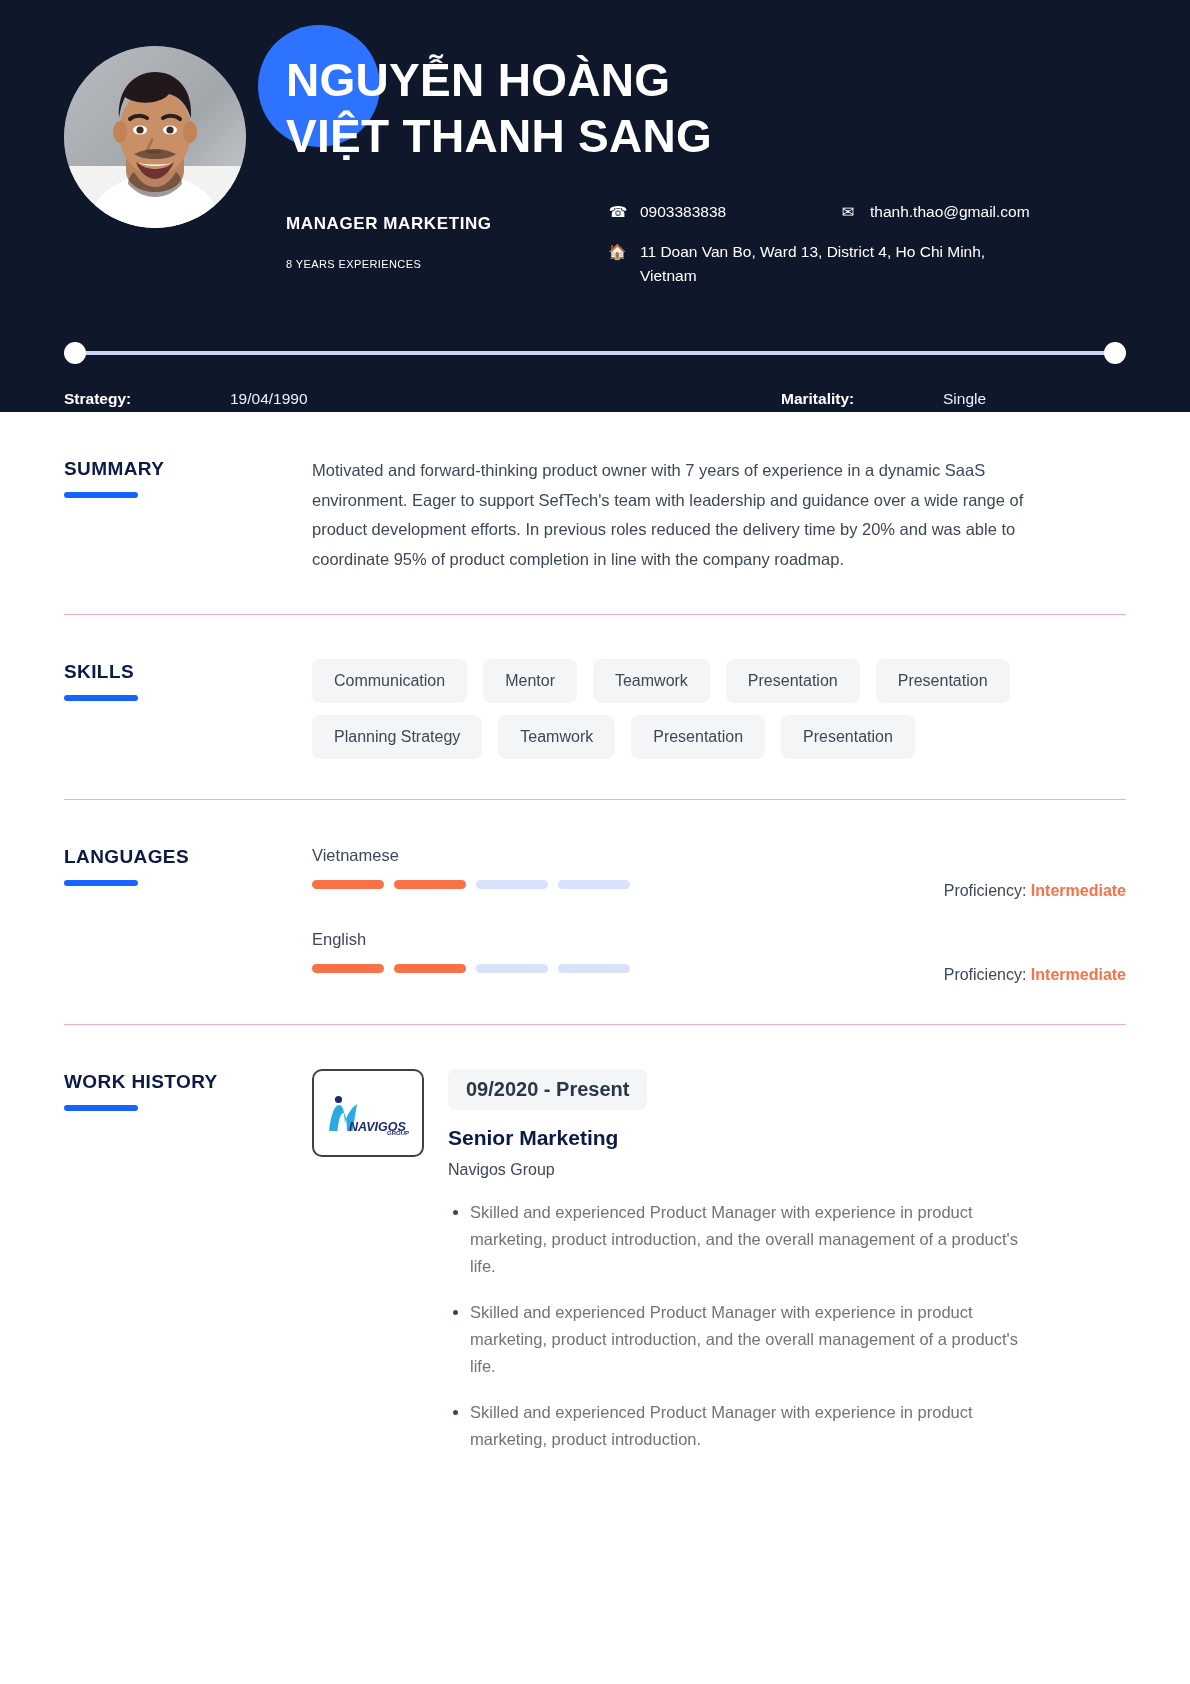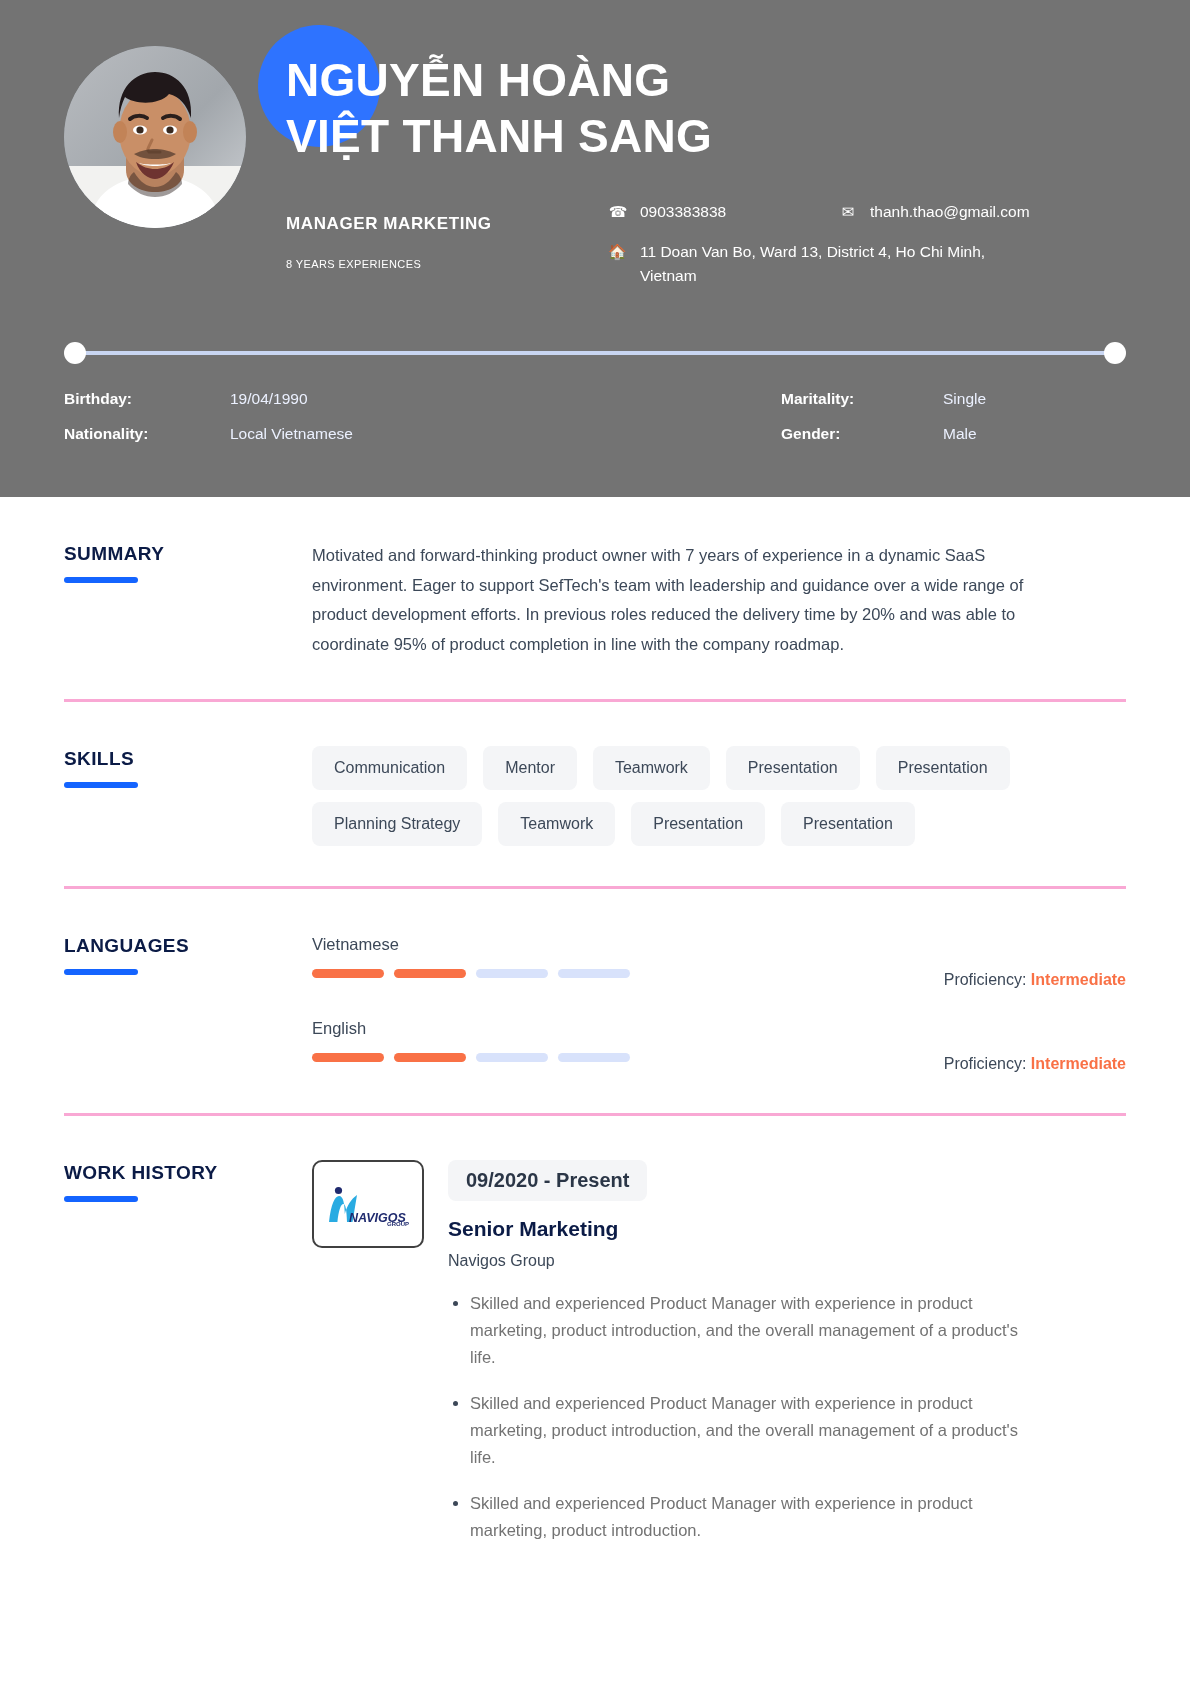--- a/index.html
+++ b/index.html
@@ -7,23 +7,23 @@
     width: 1190px;
     height: 1684px;
     background: #ffffff;
     font-family: "Liberation Sans", sans-serif;
     -webkit-font-smoothing: antialiased;
   }
   .page { width: 1190px; height: 1684px; position: relative; overflow: hidden; background:#fff; }
 
   
   .header {
-    background: #737373;
+    background: #0f172a;
     padding: 0 64px;
-    height: 497px;
+    height: 412px;
     position: relative;
     overflow: hidden;
   }
   .header-deco {
     position: absolute;
     left: 258px; top: 25px;
     width: 122px; height: 122px;
     border-radius: 50%;
     background: #2E73FF;
     z-index: 1;
@@ -115,21 +115,21 @@
     width: 166px; flex: 0 0 166px;
   }
   .details-col.right .detail-label { width: 162px; flex: 0 0 162px; }
   .detail-value { color: #ECF1FF; font-size: 15.5px; font-weight: 400; }
 
   
   .body { padding: 0 64px; }
   .section {
     display: flex;
     padding: 44px 0 40px 0;
-    border-bottom: 3px solid #f9a8d4;
+    border-bottom: 1px solid #f9a8d4;
   }
   .section.no-border { border-bottom: none; }
   .sec-head { width: 248px; flex: 0 0 248px; padding-top: 2px; }
   .sec-title {
     color: #0B1B46; font-size: 19px; font-weight: 700;
     letter-spacing: 0.4px; text-transform: uppercase;
   }
   .sec-rule {
     width: 74px; height: 6px; background: #1464FF;
     border-radius: 3px; margin-top: 12px;
@@ -269,21 +269,21 @@
 
     <div class="slider">
       <div class="slider-track"></div>
       <div class="slider-knob left"></div>
       <div class="slider-knob right"></div>
     </div>
 
     <div class="details">
       <div class="details-col left">
         <div class="detail-row">
-          <div class="detail-label">Birthday:</div>
+          <div class="detail-label">Strategy:</div>
           <div class="detail-value">19/04/1990</div>
         </div>
         <div class="detail-row">
           <div class="detail-label">Nationality:</div>
           <div class="detail-value">Local Vietnamese</div>
         </div>
       </div>
       <div class="details-col right">
         <div class="detail-row">
           <div class="detail-label">Maritality:</div>

